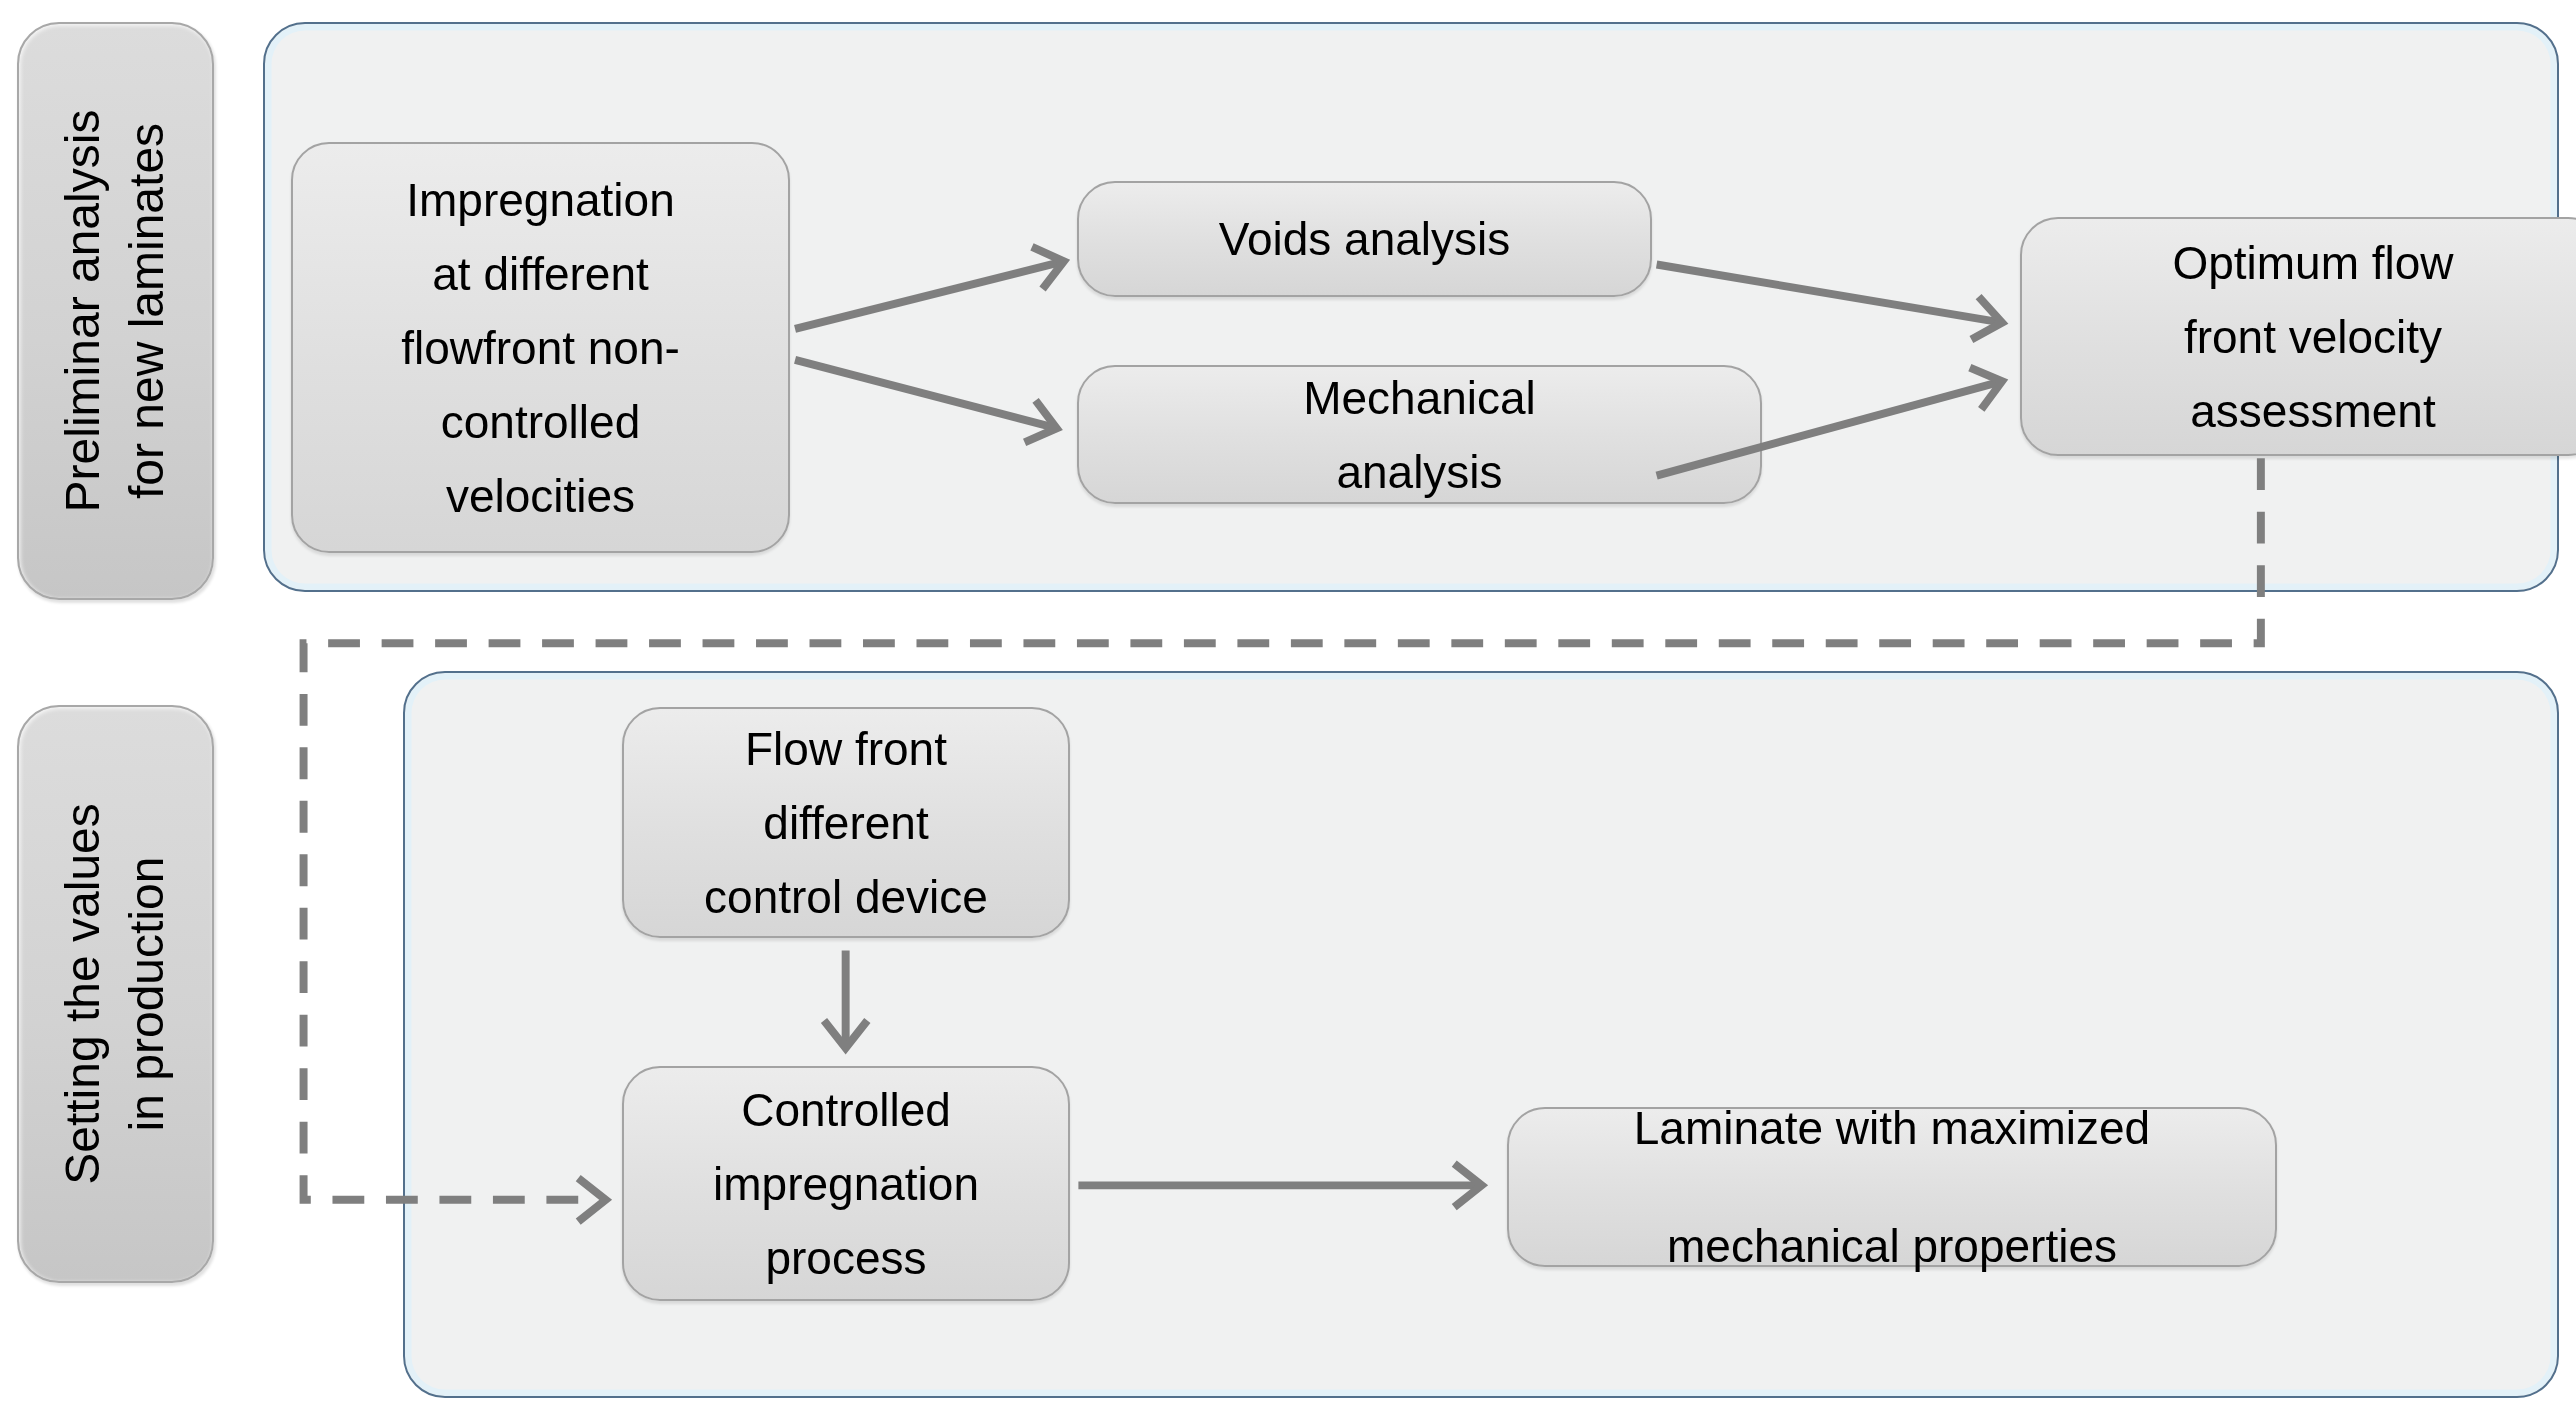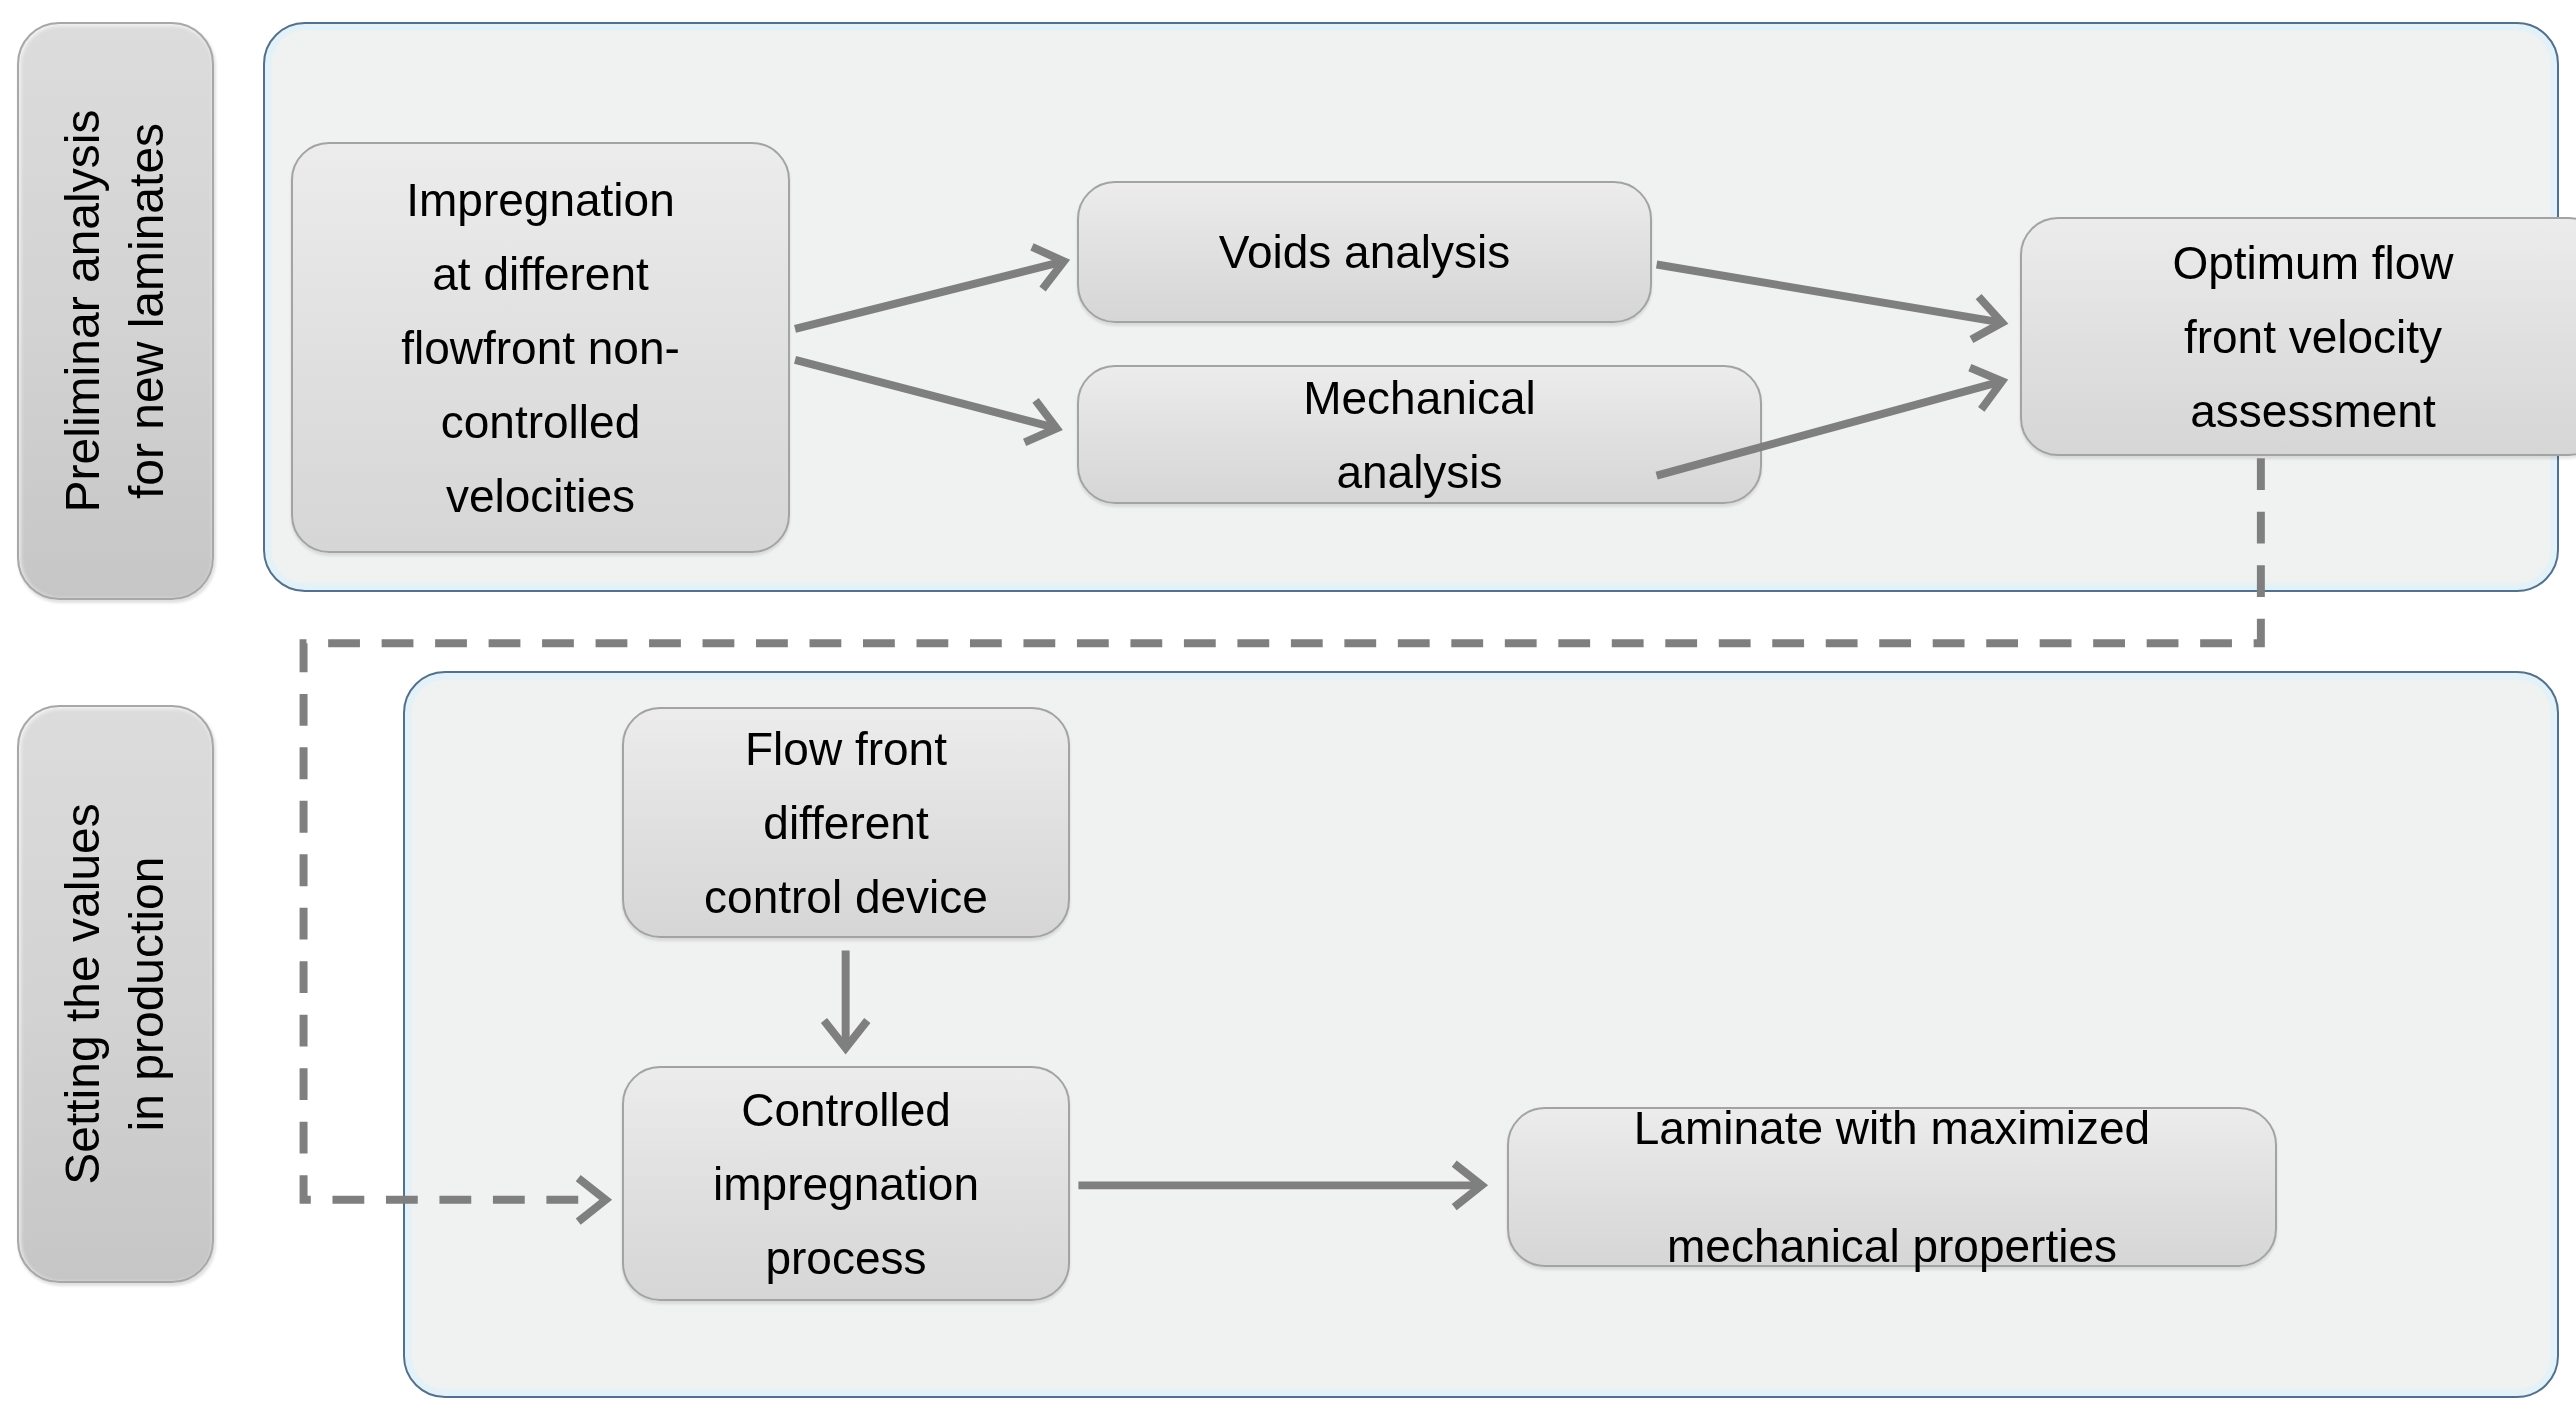--- a/index.html
+++ b/index.html
@@ -91,21 +91,21 @@
   <div class="container" style="left:263px; top:22px; width:2296px; height:570px;"></div>
 
   <div class="node" style="left:291px; top:142px; width:499px; height:411px;">
     <div class="line">Impregnation</div>
     <div class="line">at different</div>
     <div class="line">flowfront non-</div>
     <div class="line">controlled</div>
     <div class="line">velocities</div>
   </div>
 
-  <div class="node" style="left:1077px; top:181px; width:575px; height:142px;">
+  <div class="node" style="left:1077px; top:181px; width:575px; height:116px;">
     <div class="line">Voids analysis</div>
   </div>
 
   <div class="node" style="left:1077px; top:365px; width:685px; height:139px;">
     <div class="line">Mechanical</div>
     <div class="line">analysis</div>
   </div>
 
   <div class="node" style="left:2020px; top:217px; width:586px; height:239px;">
     <div class="line">Optimum flow</div>

